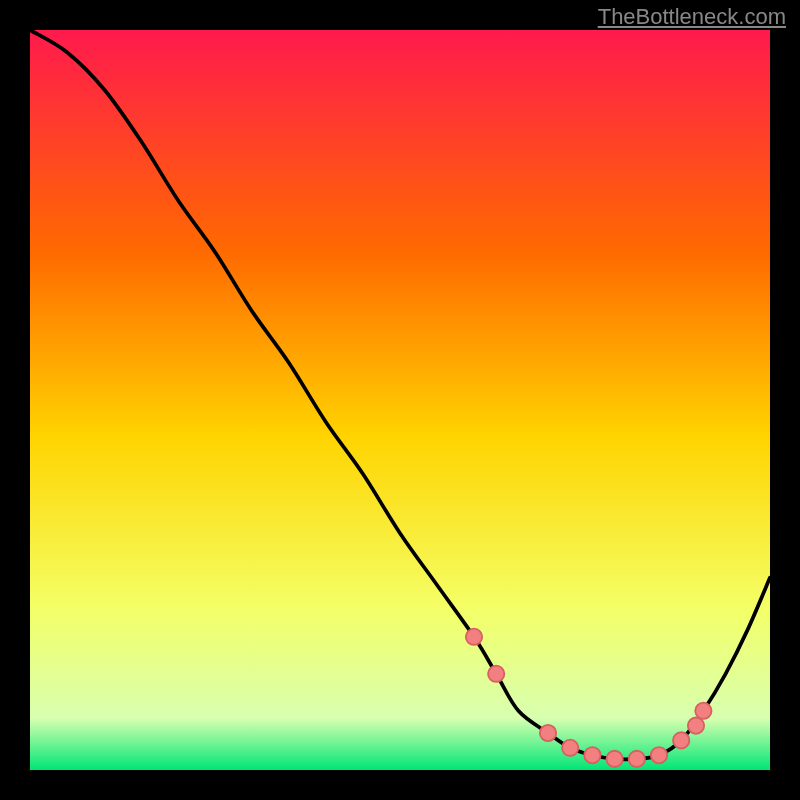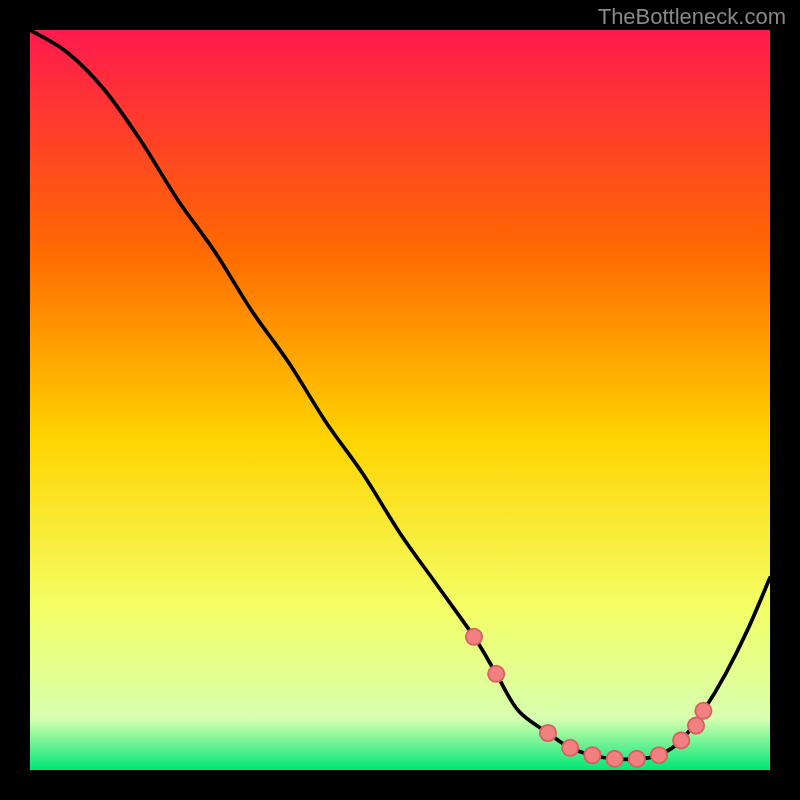--- a/index.html
+++ b/index.html
@@ -16,20 +16,21 @@
     width: 800px;
     height: 800px;
   }
   .watermark {
     position: absolute;
     top: 4px;
     right: 14px;
     color: #888;
     font-size: 22px;
     z-index: 10;
+    text-decoration: underline;
   }
   .plot {
     position: absolute;
     left: 30px;
     top: 30px;
     width: 740px;
     height: 740px;
     overflow: hidden;
   }
   .gradient {

